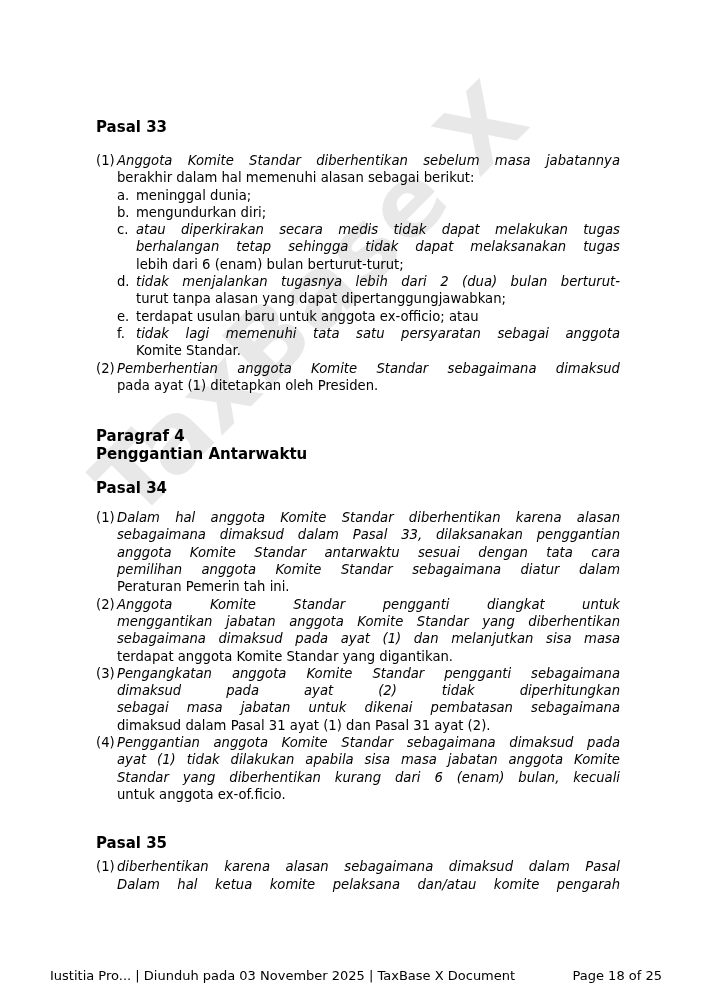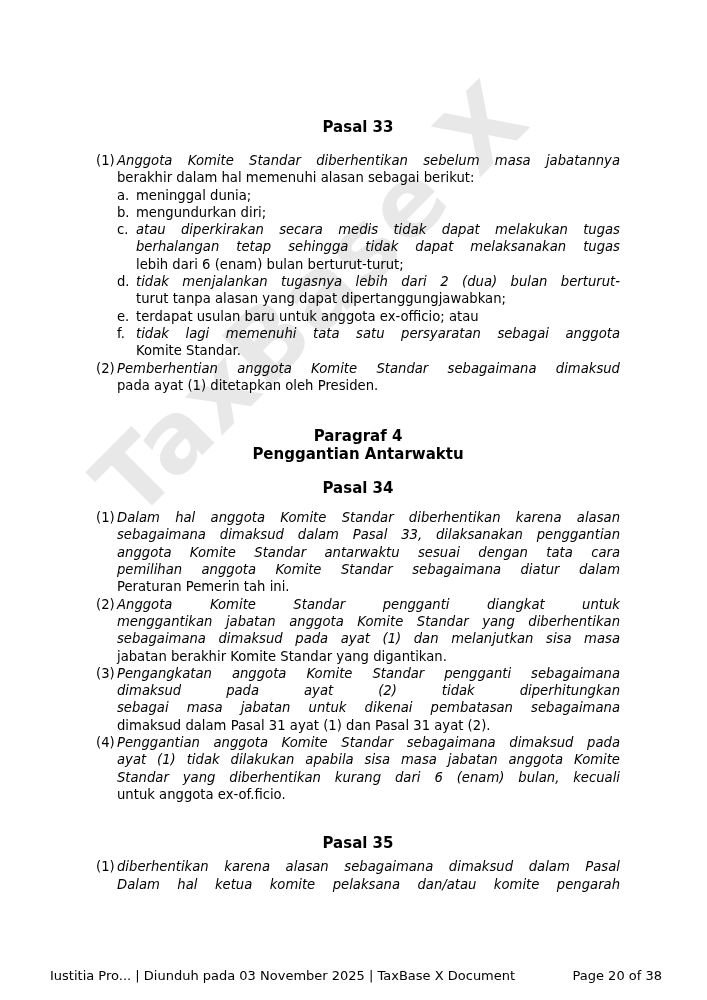--- a/index.html
+++ b/index.html
@@ -8,21 +8,21 @@
   .watermark{
     position:absolute;left:310px;top:300px;
     transform:translate(-50%,-50%) rotate(-45deg);
     font-size:97px;font-weight:bold;color:#e8e8e8;
     white-space:nowrap;z-index:0;letter-spacing:1px;
   }
   .content{
     position:absolute;left:96px;top:118px;width:524px;
     font-size:13.2px;line-height:17.3px;z-index:1;
   }
-  .heading{font-size:15px;font-weight:bold;text-align:center;line-height:18px;}
+  .heading{font-size:15px;font-weight:bold;text-align:left;line-height:18px;}
   .h-p33{margin-bottom:16px;}
   .h-par4{margin-top:33px;}
   .h-p34{margin-top:16px;margin-bottom:12px;}
   .h-p35{margin-top:31px;margin-bottom:6px;}
   .item{display:flex;}
   .num{width:21px;flex-shrink:0;}
   .ibody{flex:1;min-width:0;}
   .sub{display:flex;}
   .letter{width:19px;flex-shrink:0;}
   .sbody{flex:1;min-width:0;}
@@ -123,21 +123,21 @@
         <div class="ll">Peraturan Pemerin tah ini.</div>
       </div>
     </div>
 
     <div class="item">
       <span class="num">(2)</span>
       <div class="ibody">
         <div class="jl">Anggota Komite Standar pengganti diangkat untuk</div>
         <div class="jl">menggantikan jabatan anggota Komite Standar yang diberhentikan</div>
         <div class="jl">sebagaimana dimaksud pada ayat (1) dan melanjutkan sisa masa</div>
-        <div class="ll">jabatan berakhir Komite Standar yang digantikan.</div>
+        <div class="ll">terdapat anggota Komite Standar yang digantikan.</div>
       </div>
     </div>
 
     <div class="item">
       <span class="num">(3)</span>
       <div class="ibody">
         <div class="jl">Pengangkatan anggota Komite Standar pengganti sebagaimana</div>
         <div class="jl">dimaksud pada ayat (2) tidak diperhitungkan</div>
         <div class="jl">sebagai masa jabatan untuk dikenai pembatasan sebagaimana</div>
         <div class="ll">dimaksud dalam Pasal 31 ayat (1) dan Pasal 31 ayat (2).</div>
@@ -161,16 +161,16 @@
       <div class="ibody">
         <div class="jl">diberhentikan karena alasan sebagaimana dimaksud dalam Pasal</div>
         <div class="jl">Dalam hal ketua komite pelaksana dan/atau komite pengarah</div>
       </div>
     </div>
 
   </div>
 
   <div class="footer">
     <span>Iustitia Pro... | Diunduh pada 03 November 2025 | TaxBase X Document</span>
-    <span>Page 20 of 38</span>
+    <span>Page 18 of 25</span>
   </div>
 
 </div>
 
 </body></html>

